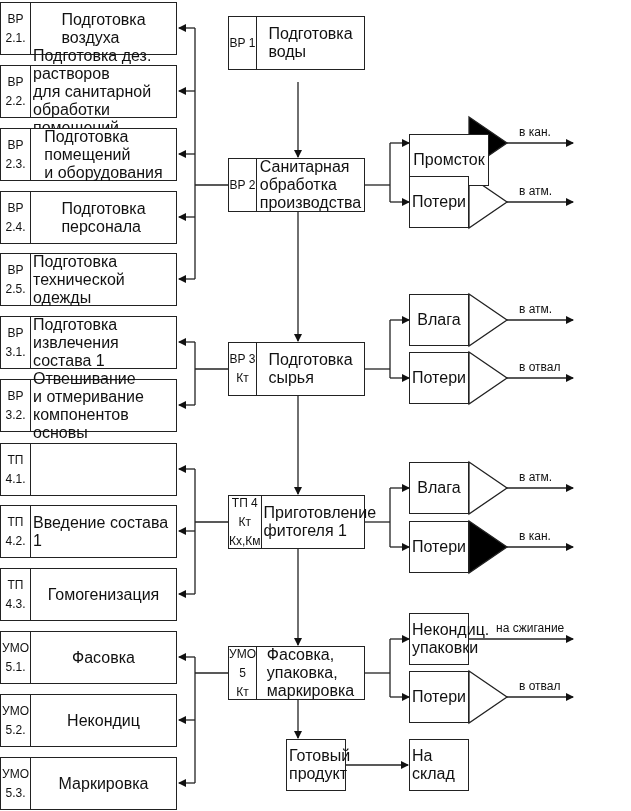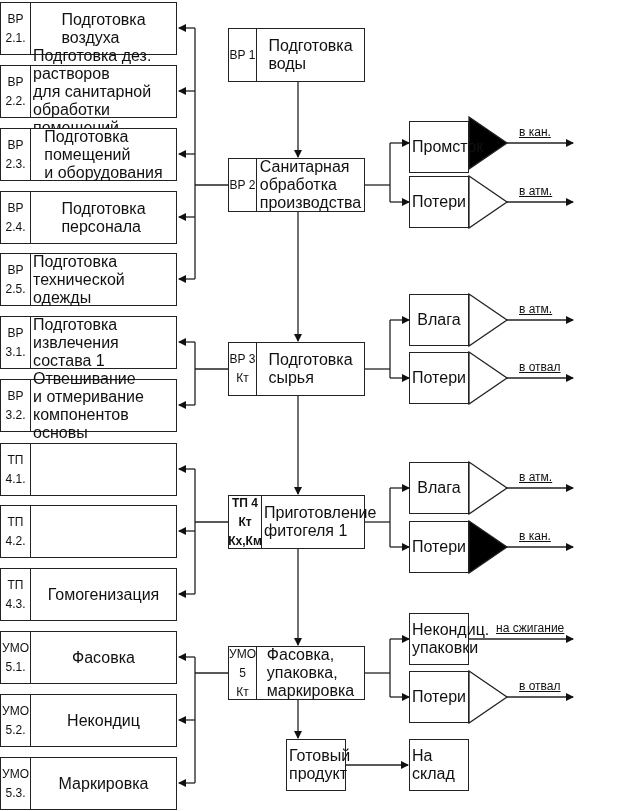--- a/index.html
+++ b/index.html
@@ -4,21 +4,21 @@
 <style>
   html, body { margin:0; padding:0; background:#ffffff; }
   body { width:631px; height:811px; position:relative; overflow:hidden;
          font-family:"Liberation Sans", sans-serif; color:#111; }
   #diagram { position:absolute; left:0; top:0; }
   .box { position:absolute; border:1.5px solid #222; background:#fff; box-sizing:border-box; display:flex; }
   .code { border-right:1.5px solid #222; display:flex; align-items:center; justify-content:center;
           text-align:center; font-size:12px; line-height:19px; white-space:pre-line; }
   .label { flex:1; display:flex; align-items:center; justify-content:center; text-align:left;
            font-size:16px; line-height:18px; white-space:pre-line; padding:0 2px; }
-  .t { position:absolute; font-size:12px; white-space:nowrap;text-decoration:underline; }
+  .t { position:absolute; font-size:12px; white-space:nowrap; }
 </style>
 </head>
 <body>
 
 <svg id="diagram" width="631" height="811">
   <defs>
     <marker id="ah" markerWidth="8" markerHeight="8" refX="7" refY="4" orient="auto" markerUnits="userSpaceOnUse">
       <path d="M0,0 L8,4 L0,8 z" fill="#111"></path>
     </marker>
   </defs>
@@ -132,20 +132,21 @@
 и отмеривание
 компонентов основы</div>
     </div>
     <div class="box" style="left: 0px; top: 443px; width: 177px; height: 53px;">
       <div class="code" style="width: 29px;">ТП
 4.1.</div>
     </div>
     <div class="box" style="left: 0px; top: 505px; width: 177px; height: 53px;">
       <div class="code" style="width: 29px;">ТП
 4.2.</div>
+      <div class="label">Введение состава 1</div>
     </div>
     <div class="box" style="left: 0px; top: 568px; width: 177px; height: 53px;">
       <div class="code" style="width: 29px;">ТП
 4.3.</div>
       <div class="label">Гомогенизация</div>
     </div>
     <div class="box" style="left: 0px; top: 631px; width: 177px; height: 53px;">
       <div class="code" style="width: 29px;">УМО
 5.1.</div>
       <div class="label">Фасовка</div>
@@ -153,53 +154,53 @@
     <div class="box" style="left: 0px; top: 694px; width: 177px; height: 53px;">
       <div class="code" style="width: 29px;">УМО
 5.2.</div>
       <div class="label">Некондиц</div>
     </div>
     <div class="box" style="left: 0px; top: 757px; width: 177px; height: 53px;">
       <div class="code" style="width: 29px;">УМО
 5.3.</div>
       <div class="label">Маркировка</div>
     </div>
-    <div class="box" style="left: 228px; top: 28px; width: 137px; height: 54px;">
+    <div class="box" style="left: 228px; top: 16px; width: 137px; height: 54px;">
       <div class="code" style="width: 27px;">ВР 1</div>
       <div class="label">Подготовка
 воды</div>
     </div>
     <div class="box" style="left: 228px; top: 158px; width: 137px; height: 54px;">
       <div class="code" style="width: 27px;">ВР 2</div>
       <div class="label">Санитарная
 обработка
 производства</div>
     </div>
     <div class="box" style="left: 228px; top: 342px; width: 137px; height: 54px;">
       <div class="code" style="width: 27px;">ВР 3
 Кт</div>
       <div class="label">Подготовка
 сырья</div>
     </div>
     <div class="box" style="left: 228px; top: 495px; width: 137px; height: 54px;">
-      <div class="code" style="width: 32px; font-weight: bold;">ТП 4
+      <div class="code" style="width: 32px;">ТП 4
 Кт
 Кх,Км</div>
       <div class="label">Приготовление
 фитогеля 1</div>
     </div>
     <div class="box" style="left: 228px; top: 646px; width: 137px; height: 54px;">
       <div class="code" style="width: 27px;">УМО
 5
 Кт</div>
       <div class="label">Фасовка,
 упаковка,
 маркировка</div>
     </div>
-    <div class="box" style="left: 409px; top: 121px; width: 60px; height: 52px;">
+    <div class="box" style="left: 409px; top: 134px; width: 80px; height: 52px;">
       <div class="label">Промсток</div>
     </div>
     <div class="t" style="left: 519px; top: 125px;">в кан.</div>
     <div class="box" style="left: 409px; top: 176px; width: 60px; height: 52px;">
       <div class="label">Потери</div>
     </div>
     <div class="t" style="left: 519px; top: 184px;">в атм.</div>
     <div class="box" style="left: 409px; top: 294px; width: 60px; height: 52px;">
       <div class="label">Влага</div>
     </div>

